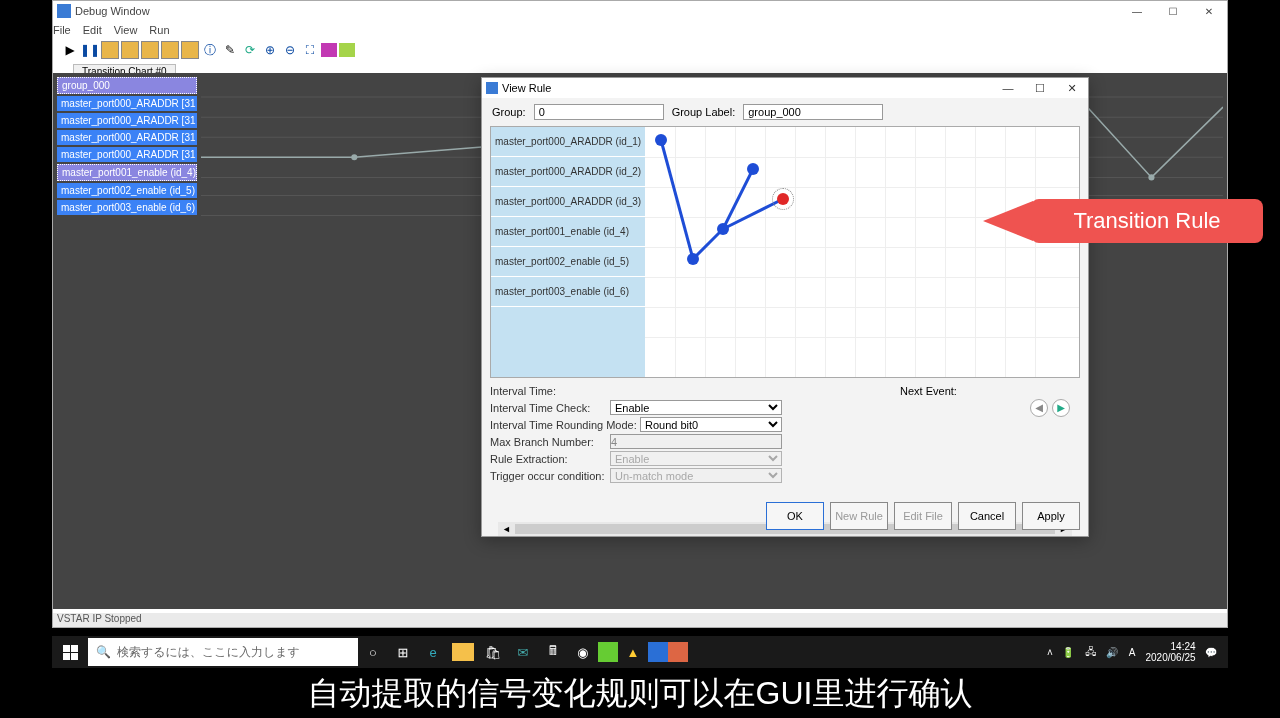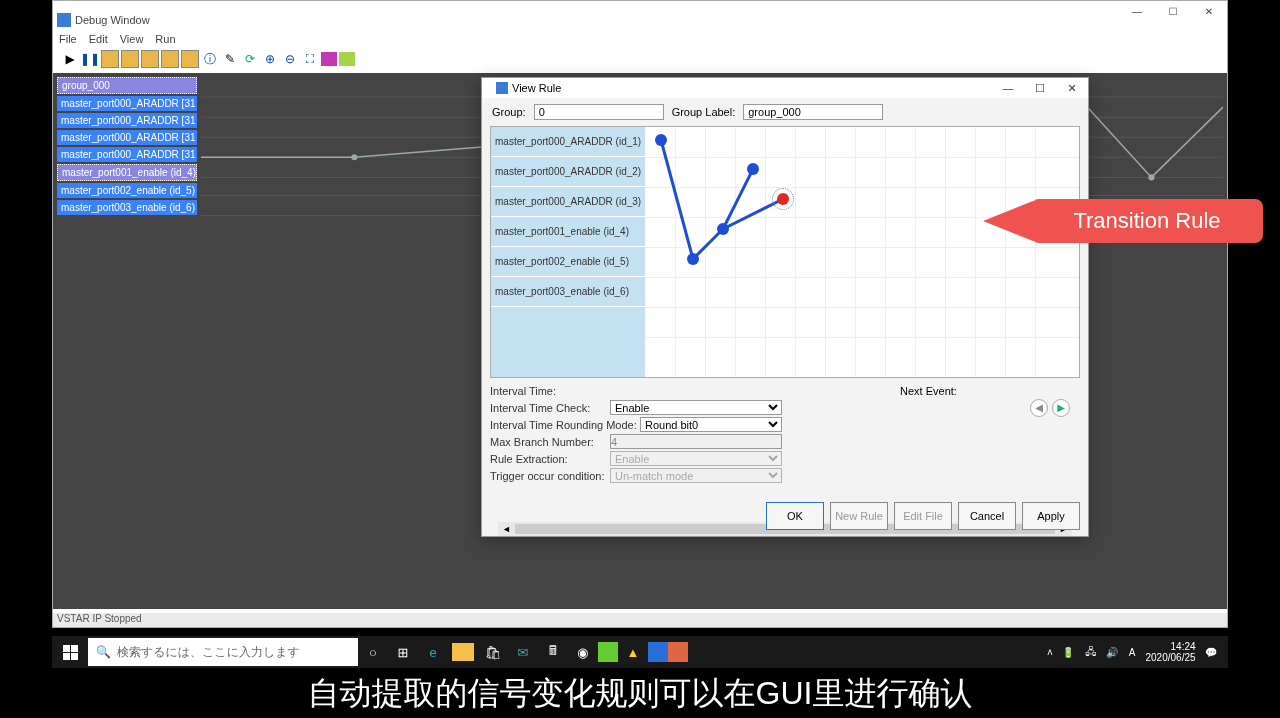--- a/index.html
+++ b/index.html
@@ -1,43 +1,43 @@
 <!DOCTYPE html>
 <html><head>
 <meta charset="utf-8">
 <style>
 * { box-sizing: border-box; margin: 0; padding: 0; font-family: "Segoe UI", Tahoma, sans-serif; }
 html, body { width: 1280px; height: 718px; overflow: hidden; background: #000; }
 
 .app-window { position: absolute; left: 52px; top: 0; width: 1176px; height: 628px; background: #fff; border: 1px solid #aaa; }
-.titlebar { height: 20px; background: #fff; display: flex; align-items: center; font-size: 11px; color: #444; padding-left: 4px; margin-top: 9px; }
+.titlebar { height: 20px; background: #fff; display: flex; align-items: center; font-size: 11px; color: #444; padding-left: 4px; }
 .titlebar .app-icon { width: 14px; height: 14px; background: #3a7bd5; display: inline-block; margin-right: 4px; }
 .titlebar .ctl { position: absolute; right: 0; top: 0; display: flex; }
 .titlebar .ctl div { width: 36px; height: 20px; display: flex; align-items: center; justify-content: center; font-size: 10px; color: #444; }
-.menubar { height: 18px; display: flex; gap: 12px; font-size: 11px; color: #444; padding-left: 6px; align-items: center; }
+.menubar { height: 18px; display: flex; gap: 12px; font-size: 11px; color: #444; align-items: center; }
 .toolbar { height: 22px; display: flex; align-items: center; gap: 2px; padding-left: 8px; }
 .tb-btn { width: 18px; height: 18px; display: flex; align-items: center; justify-content: center; font-size: 12px; }
 .tb-play { color: #000; }
 .tb-gold { background: #e8b64a; border: 1px solid #888; }
 .tb-blue { color: #0b4aa2; }
 
 .tabrow { height: 18px; padding-left: 8px; margin-left: 12px; }
 .tab { display: inline-block; background: #f0f0f0; border: 1px solid #bbb; font-size: 10px; padding: 1px 8px; }
 
 .workspace { position: absolute; left: 0; top: 72px; right: 0; bottom: 18px; background: #444; }
 .signal-list { position: absolute; left: 4px; top: 4px; width: 140px; }
 .sig-item { background: #3b82f6; color: #fff; font-size: 10px; padding: 2px 4px; margin-bottom: 2px; white-space: nowrap; overflow: hidden; }
 .sig-item.sel { background: #8a86e0; border: 1px dotted #fff; }
 
 .chart-bg { position: absolute; left: 148px; top: 4px; right: 4px; bottom: 10px; }
 
 .statusbar { position: absolute; left: 0; bottom: 0; right: 0; height: 14px; background: #eaeaea; font-size: 10px; color: #555; padding-left: 4px; }
 
 .dialog { position: absolute; left: 280px; top: 0; width: 608px; height: 460px; background: #f3f3f3; border: 1px solid #999; box-shadow: 0 4px 16px rgba(0,0,0,0.3); }
-.dlg-title { height: 20px; background: #fff; display: flex; align-items: center; font-size: 11px; padding-left: 14px; position: relative; }
+.dlg-title { height: 20px; background: #fff; display: flex; align-items: center; font-size: 11px; padding-left: 4px; position: relative; }
 .dlg-title .app-icon { width: 12px; height: 12px; background: #3a7bd5; margin-right: 4px; }
 .dlg-title .ctl { position: absolute; right: 0; top: 0; display: flex; }
 .dlg-title .ctl div { width: 32px; height: 20px; display: flex; align-items: center; justify-content: center; font-size: 11px; color: #333; }
 
 .dlg-fields { padding: 6px 10px; display: flex; gap: 8px; align-items: center; font-size: 11px; }
 .dlg-fields input { border: 1px solid #999; height: 16px; font-size: 11px; padding: 0 4px; }
 .dlg-fields .grp-in { width: 130px; }
 .dlg-fields .lbl-in { width: 140px; }
 
 .dlg-body { margin: 0 8px; height: 268px; border: 1px solid #aaa; background: #fff; position: relative; overflow: hidden; }

